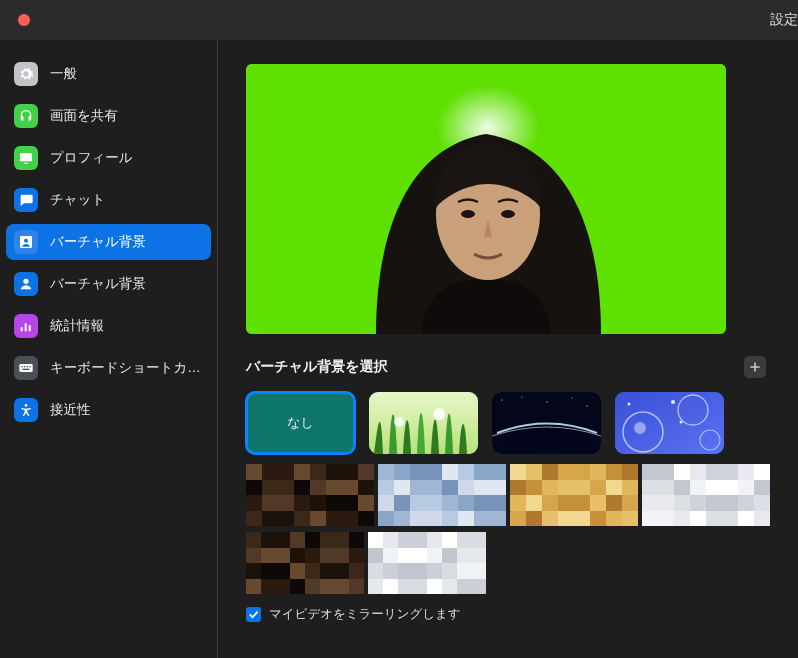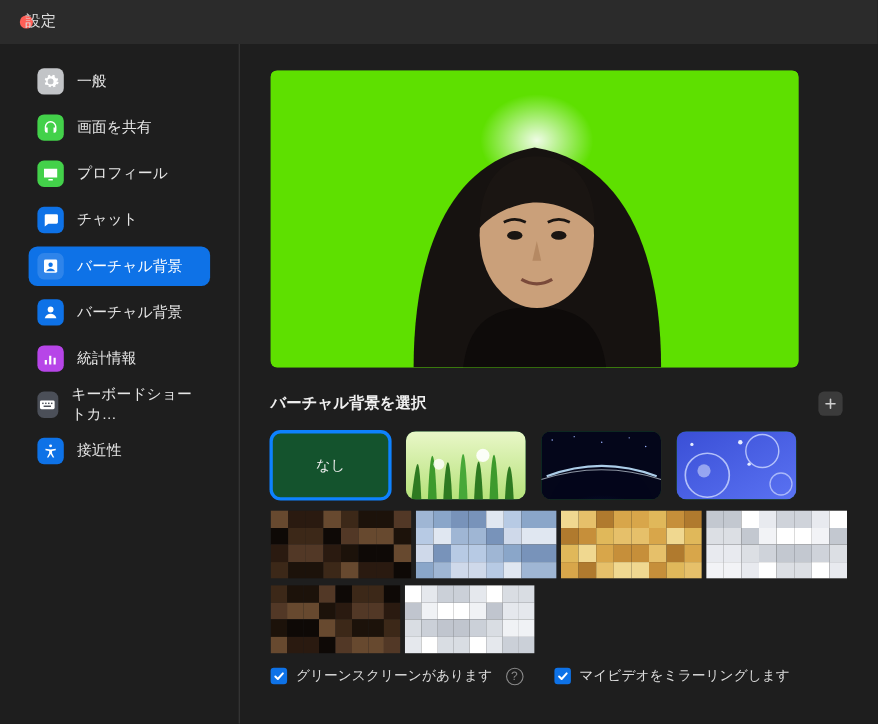--- a/index.html
+++ b/index.html
@@ -21,35 +21,35 @@
   }
   .close-dot {
     width: 12px; height: 12px;
     border-radius: 50%;
     background: #ff5f57;
     margin-left: 18px;
   }
   .title {
     position: absolute;
     left: 0; right: 0;
-    text-align: left;
+    text-align: right;
     font-size: 14px;
     font-weight: 500;
     color: #ddd;
     pointer-events: none;
     margin-left: 23px;
   }
   .content {
     display: flex;
     height: calc(658px - 40px);
   }
   .sidebar {
     width: 218px;
     border-right: 1px solid #3a3a3a;
-    padding: 16px 26px;
+    padding: 16px 6px;
   }
   .nav-item {
     display: flex;
     align-items: center;
     height: 36px;
     border-radius: 8px;
     padding: 0 8px;
     margin-bottom: 6px;
     cursor: pointer;
     font-size: 13.5px;
@@ -108,21 +108,21 @@
   .bg-grid {
     display: flex;
     flex-wrap: wrap;
     gap: 14px;
     margin-bottom: 10px;
   }
   .bg-tile {
     width: 109px;
     height: 62px;
     border-radius: 9px;
-    background: #14532d;
+    background: #0f766e;
     position: relative;
     cursor: pointer;
     overflow: hidden;
     display: flex;
     align-items: center;
     justify-content: center;
     font-size: 13px;
     color: #eee;
   }
   .bg-tile.selected {
@@ -607,27 +607,18 @@
       <div style="flex:2"></div>
     </div>
 
     <div class="checks">
       <label class="chk">
         <span class="box">
           <svg viewBox="0 0 24 24">
               <path fill="none" stroke="#fff" stroke-width="4" stroke-linecap="round" stroke-linejoin="round" d="M5 13l5 5L20 7"></path>
             </svg>
         </span>
-        <span>グリーンスクリーンがあります</span>
-        <span class="help">?</span>
-      </label>
-      <label class="chk">
-        <span class="box">
-          <svg viewBox="0 0 24 24">
-              <path fill="none" stroke="#fff" stroke-width="4" stroke-linecap="round" stroke-linejoin="round" d="M5 13l5 5L20 7"></path>
-            </svg>
-        </span>
         <span>マイビデオをミラーリングします</span>
       </label>
     </div>
 
   </div>
 </div>
 
 </body></html>

